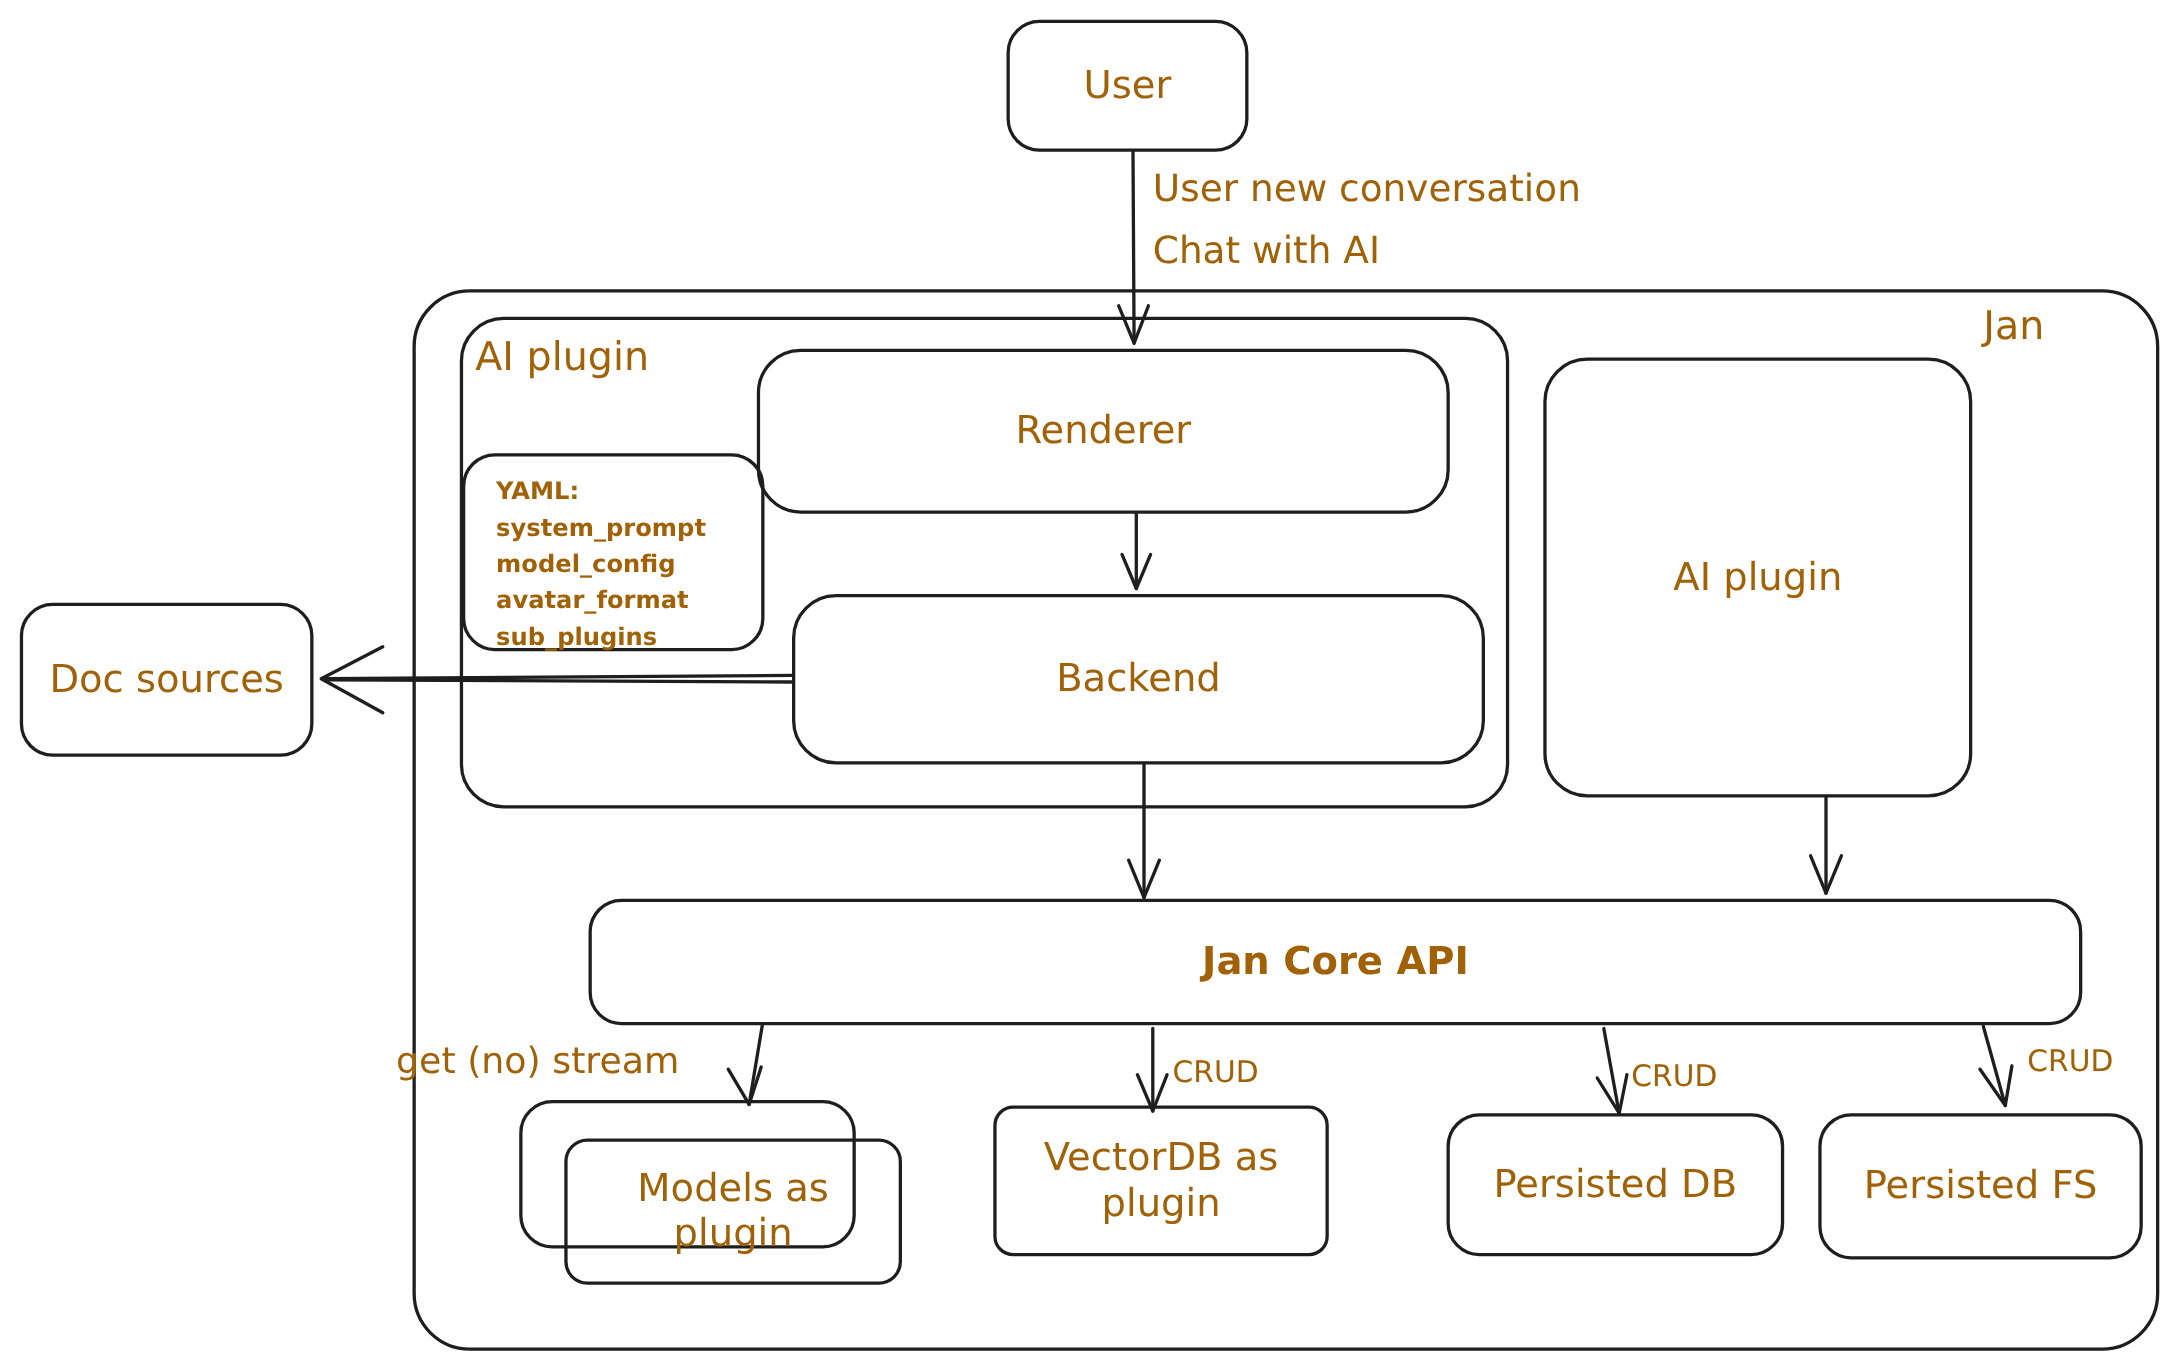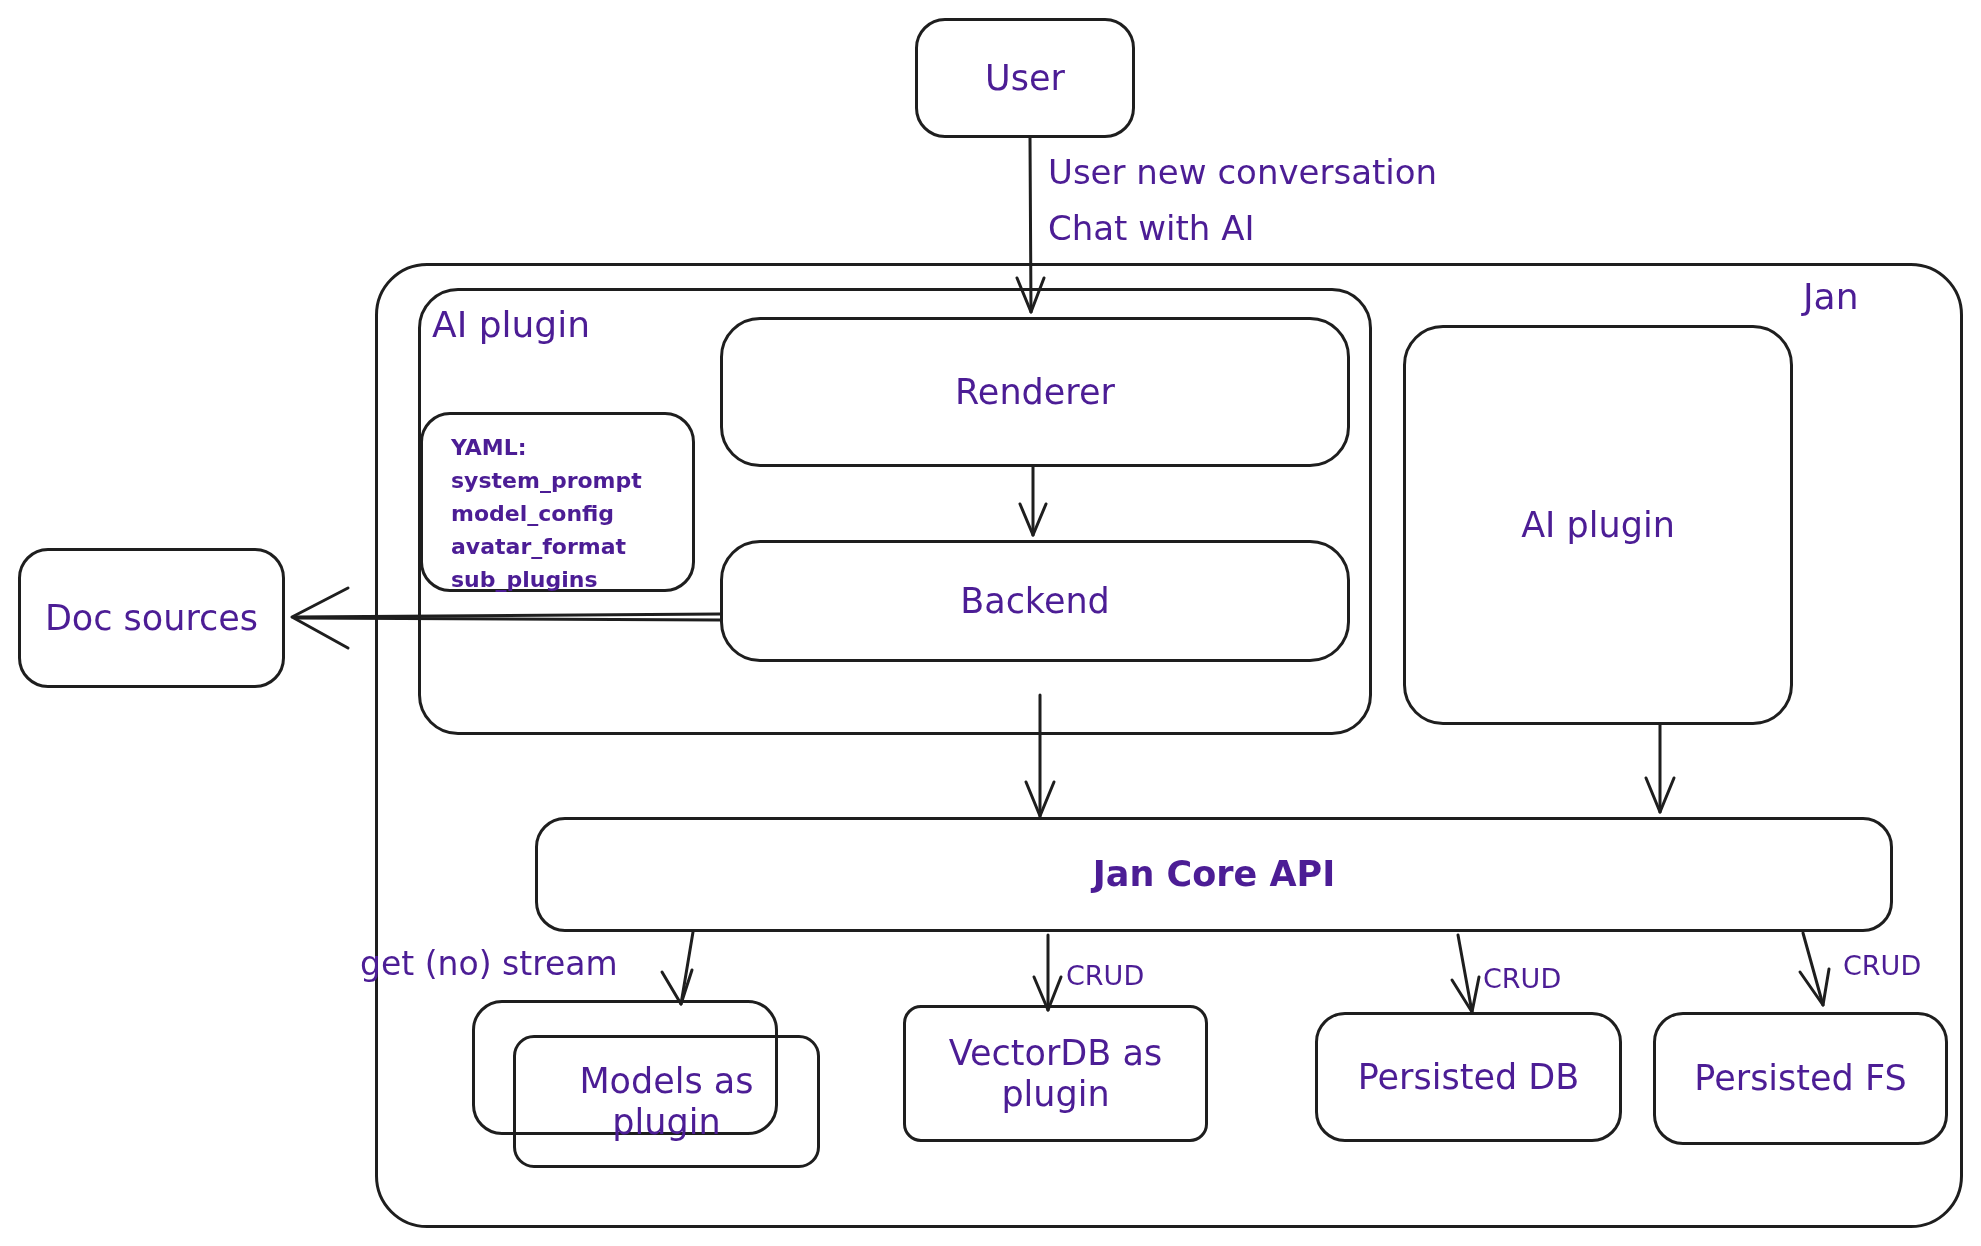--- a/index.html
+++ b/index.html
@@ -1,18 +1,18 @@
 <!DOCTYPE html>
 <html><head>
 <meta charset="utf-8">
 <style>
   html,body{margin:0;padding:0;background:#ffffff;}
   .canvas{
     position:relative;width:1981px;height:1246px;background:#ffffff;overflow:hidden;
-    font-family:"DejaVu Sans", "Liberation Sans", sans-serif;color:#4c1d95;
+    font-family:"DejaVu Sans", "Liberation Sans", sans-serif;color:#a16207;
   }
   .box{
     position:absolute;border:3px solid #1e1e1e;background:transparent;
     display:flex;align-items:center;justify-content:center;text-align:center;
     box-sizing:border-box;
   }
   .box .lbl{font-size:35px;line-height:1.15;}
   .r-sm{border-radius:30px;}
   .r-md{border-radius:40px;}
   .r-lg{border-radius:52px;}
@@ -35,25 +35,25 @@
 
   <div class="edge-label" style="left:1048px;top:152px;font-size:34px;">User new conversation</div>
   <div class="edge-label" style="left:1048px;top:208px;font-size:34px;">Chat with AI</div>
 
   <div class="box r-lg" style="left:375px;top:263px;width:1588px;height:965px;justify-content:flex-start;align-items:flex-start;"></div>
   <div class="corner-label" style="left:1803px;top:276px;">Jan</div>
 
   <div class="box r-md" style="left:418px;top:288px;width:954px;height:447px;"></div>
   <div class="corner-label" style="left:432px;top:304px;">AI plugin</div>
 
-  <div class="box r-md" style="left:720px;top:317px;width:630px;height:150px;">
+  <div class="box r-md" style="left:688px;top:317px;width:630px;height:150px;">
     <div class="lbl">Renderer</div>
   </div>
 
-  <div class="box r-md" style="left:720px;top:540px;width:630px;height:122px;">
+  <div class="box r-md" style="left:720px;top:540px;width:630px;height:155px;">
     <div class="lbl">Backend</div>
   </div>
 
   <div class="yaml-note" style="left:420px;top:412px;width:275px;height:180px;">
     <div>YAML:</div>
     <div>system_prompt</div>
     <div>model_config</div>
     <div>avatar_format</div>
     <div>sub_plugins</div>
   </div>

